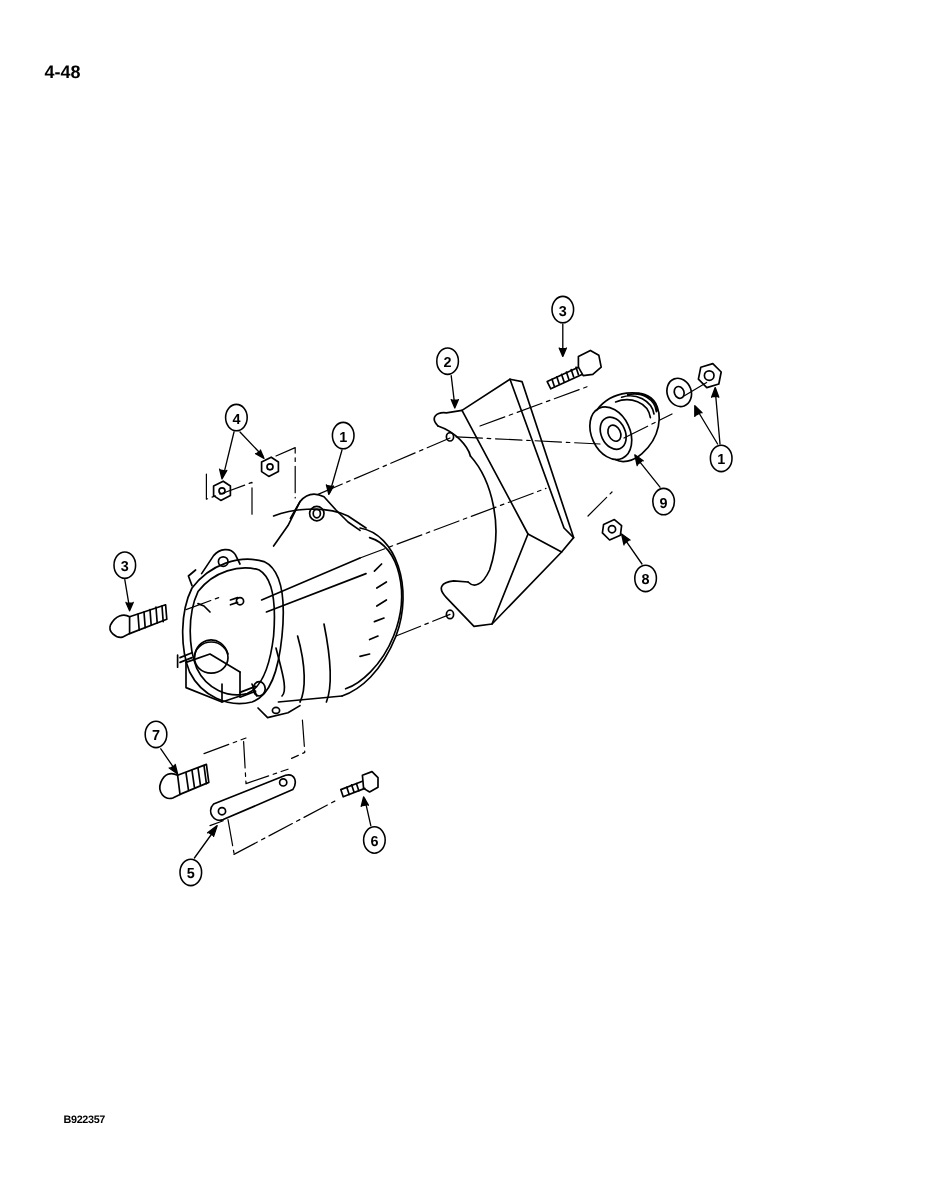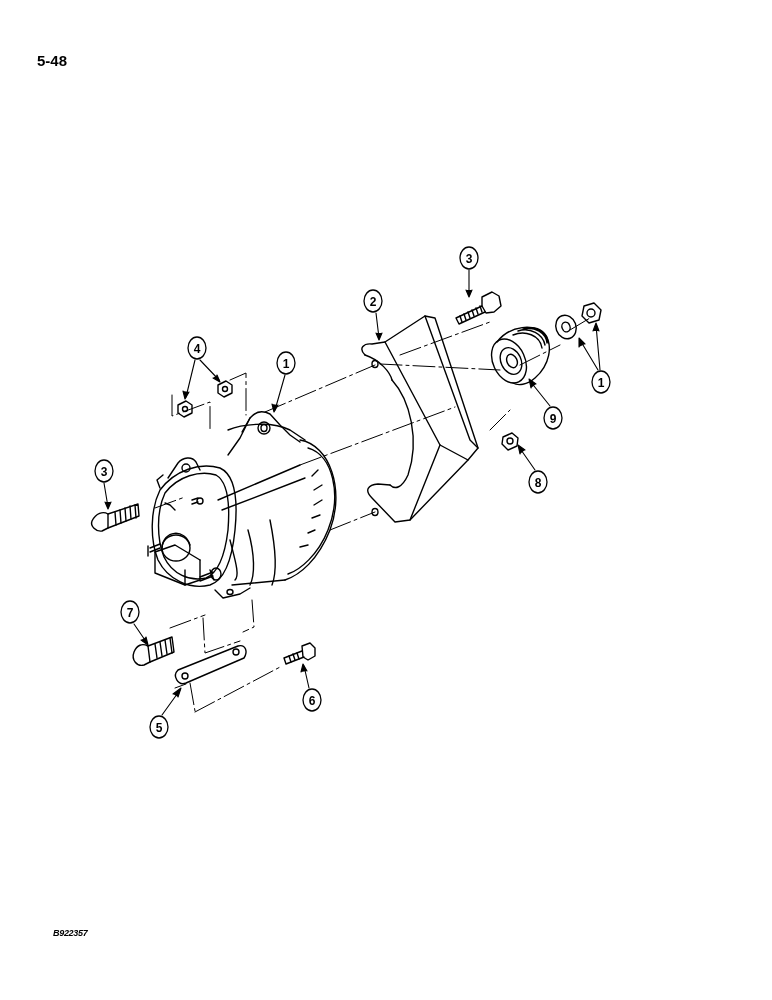--- a/index.html
+++ b/index.html
@@ -1,25 +1,25 @@
 <!DOCTYPE html>
 <html><head>
   <meta charset="utf-8">
   <style>
     html, body { margin:0; padding:0; background:#ffffff; }
     body { width:772px; height:1000px; position:relative; overflow:hidden; font-family:"Liberation Sans", sans-serif; color:#000; }
     .page-num { position:absolute; left:37px; top:52px; font-size:15px; font-weight:bold; font-family:"Liberation Sans", sans-serif; }
-    .fig-id { position:absolute; left:53px; top:928px; font-size:9px; font-weight:bold; font-family:"Liberation Sans", sans-serif; letter-spacing:-0.3px;font-style:italic; }
+    .fig-id { position:absolute; left:53px; top:928px; font-size:9px; font-weight:bold; font-family:"Liberation Sans", sans-serif; letter-spacing:-0.3px; }
     svg.diagram { position:absolute; left:0; top:0; }
     .callout-text { font-family:"Liberation Sans", sans-serif; font-size:12px; font-weight:bold; }
   </style>
 </head>
 <body>
 
-<div class="page-num">5-48</div>
+<div class="page-num">4-48</div>
 
 <svg class="diagram" width="772" height="1000" viewBox="0 0 772 1000" xmlns="http://www.w3.org/2000/svg" fill="none" stroke="#000" stroke-width="1.4" stroke-linecap="round" stroke-linejoin="round">
 
   <g stroke-width="1" stroke-dasharray="22,4,3,4">
     <line x1="265" y1="412" x2="375" y2="365"></line>
     <line x1="400" y1="355" x2="490" y2="322"></line>
     <line x1="380" y1="364" x2="500" y2="370"></line>
     <line x1="300" y1="465" x2="455" y2="407"></line>
     <line x1="330" y1="530" x2="375" y2="512"></line>
     <line x1="490" y1="430" x2="510" y2="410"></line>

